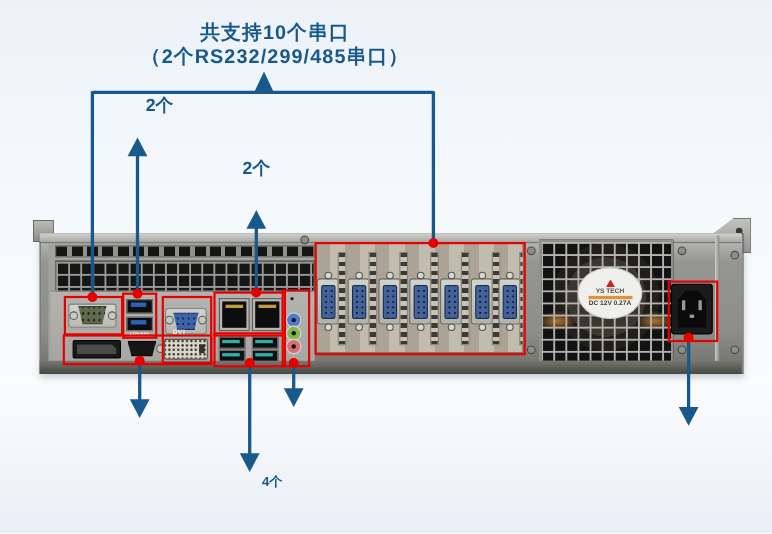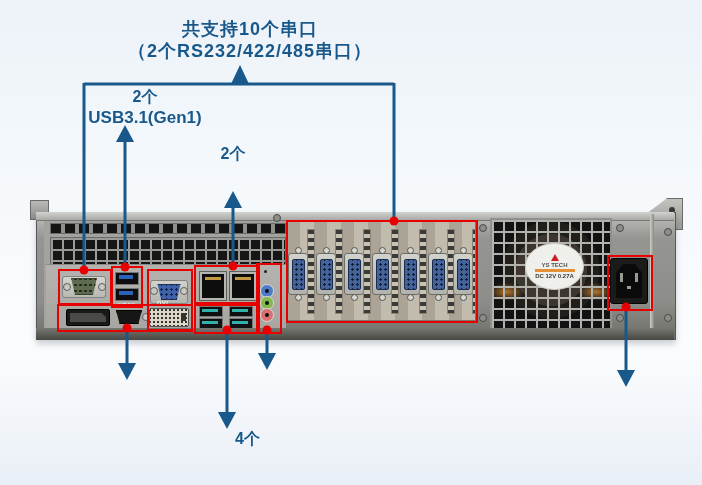--- a/index.html
+++ b/index.html
@@ -13,21 +13,21 @@
   .lbl .l1,.lbl .l2{white-space:nowrap;}
   #lbl-serial{left:95px;top:18px;width:310px;font-size:18px;letter-spacing:1px;line-height:22px;}
   #lbl-usb1{left:60px;top:86px;width:170px;font-size:17px;}
   #lbl-usb1 .l1{font-size:16px;}
   #lbl-lan{left:158px;top:143px;width:150px;font-size:17px;}
   #lbl-lan .l1{font-size:16px;}
   #lbl-vga{left:28px;top:384px;width:200px;font-size:18px;}
   #lbl-vga .l2{font-size:17px;}
   #lbl-audio{left:234px;top:371px;width:100px;font-size:17px;}
   #lbl-usb2{left:135px;top:428px;width:225px;font-size:18px;}
-  #lbl-usb2 .l1{font-size:16px;}
+  #lbl-usb2 .l1{font-size:12px;}
   #lbl-ac{left:551px;top:390px;width:150px;font-size:18px;}
   
   svg.ann{position:absolute;left:0;top:0;z-index:7;pointer-events:none;}
   
   .hl{position:absolute;border:2px solid #e60000;z-index:5;}
   
   .server{position:absolute;left:30px;top:198px;width:652px;height:150px;z-index:1;}
   .server *{position:absolute;}
   .ear-l{left:0;top:2px;width:17px;height:18px;background:linear-gradient(#b9b9b6,#8f8f8b);border:1px solid #6a6a66;}
   .ear-r{left:618px;top:0;width:33px;height:30px;background:linear-gradient(#c2c2bf,#9a9a96);border:1px solid #6a6a66;
@@ -116,25 +116,24 @@
   .screw{width:6px;height:6px;border-radius:50%;background:#8d8d89;border:1px solid #4a4a46;}
   .redge{left:620px;top:16px;width:4px;height:122px;background:linear-gradient(90deg,#cfcfca,#8a8a85);}
 </style>
 </head>
 <body>
 
 <div class="stage">
 
   <div class="lbl" id="lbl-serial">
     <div class="l1">共支持10个串口</div>
-    <div class="l2">（2个RS232/422/485串口）</div>
+    <div class="l2">（2个RS232/299/485串口）</div>
   </div>
   <div class="lbl" id="lbl-usb1">
     <div class="l1">2个</div>
-    <div class="l2">USB3.1(Gen1)</div>
   </div>
   <div class="lbl" id="lbl-lan">
     <div class="l1">2个</div>
   </div>
   <div class="lbl" id="lbl-usb2">
     <div class="l1">4个</div>
   </div>
 
   <div class="server">
     <div class="ear-l"></div>

